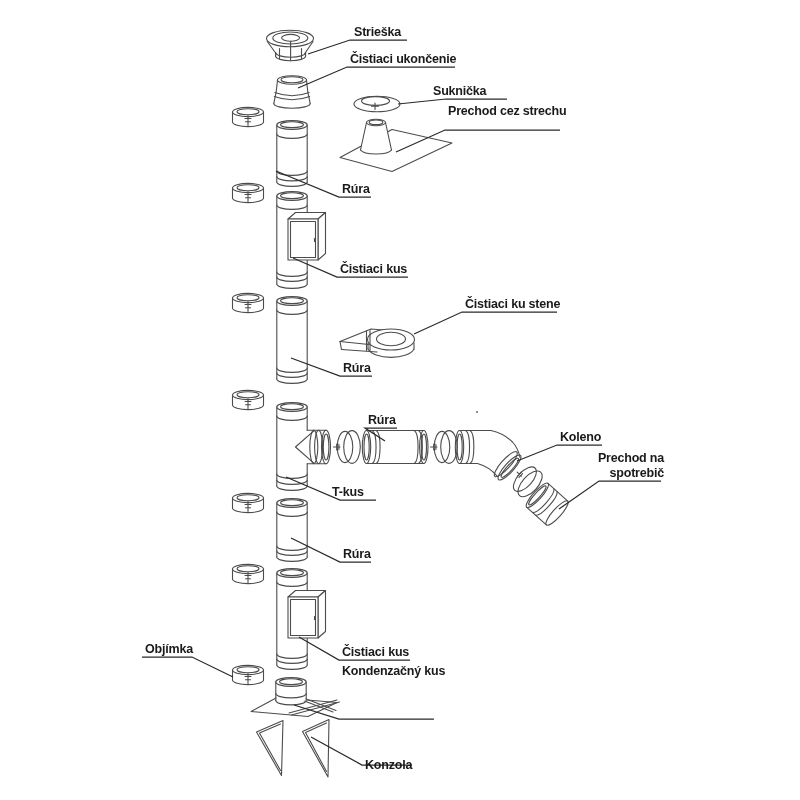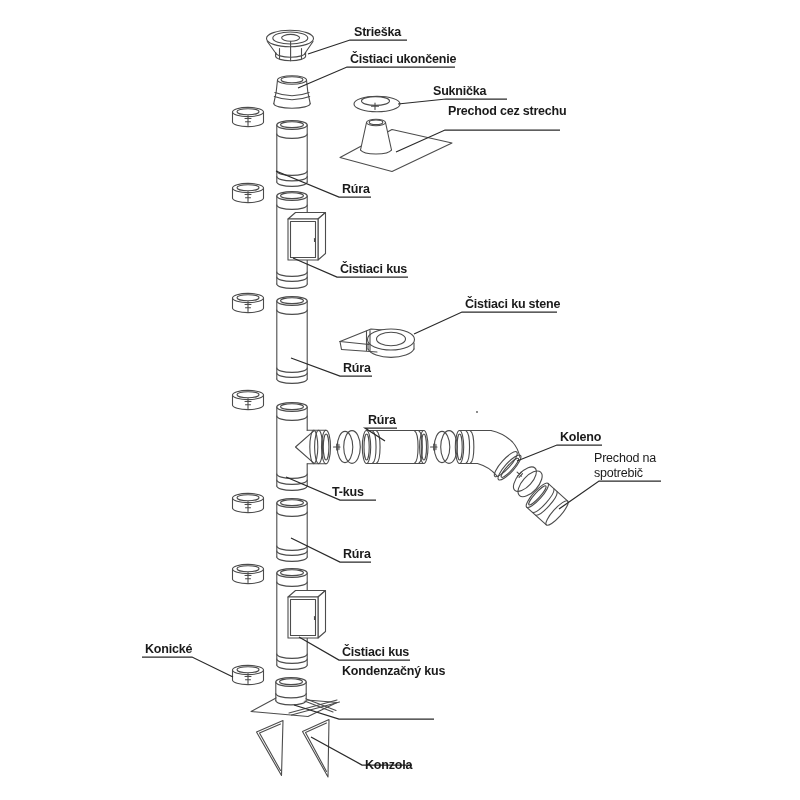--- a/index.html
+++ b/index.html
@@ -4,22 +4,22 @@
 <style>
   html,body{margin:0;padding:0;background:#fff;}
   .stage{position:relative;width:800px;height:780px;background:#ffffff;overflow:hidden;
          font-family:"Liberation Sans",sans-serif;}
   .stage svg{position:absolute;left:0;top:0;}
   .part{stroke:#4c4c4c;stroke-width:1.1;fill:none;stroke-linejoin:round;stroke-linecap:round;}
   .fillw{fill:#ffffff;}
   .ann{stroke:#2a2a2a;stroke-width:1.25;fill:none;stroke-linejoin:miter;}
   .lbl{position:absolute;font-weight:700;font-size:12.5px;line-height:15px;color:#1a1a1a;
        letter-spacing:-0.2px;white-space:nowrap;z-index:2;}
-  .lbl2{position:absolute;font-weight:400;font-size:12.5px;line-height:15px;color:#1a1a1a;
-        letter-spacing:-0.2px;text-align:left;width:70px;z-index:2;}
+  .lbl2{position:absolute;font-weight:700;font-size:12.5px;line-height:15px;color:#1a1a1a;
+        letter-spacing:-0.2px;text-align:right;width:70px;z-index:2;}
 </style>
 </head>
 <body>
 
 <div class="stage">
 
 <svg width="800" height="800" viewBox="0 0 800 800">
   <defs>
     <g id="clamp" class="part">
       <ellipse cx="0" cy="0" rx="15.5" ry="4.6"></ellipse>
@@ -277,17 +277,17 @@
 <div class="lbl" style="left:343px;top:361px">Rúra</div>
 <div class="lbl" style="left:368px;top:413px">Rúra</div>
 <div class="lbl" style="left:560px;top:430px">Koleno</div>
 <div class="lbl2" style="left:594px;top:451px">
   <div>Prechod na</div>
   <div>spotrebič</div>
 </div>
 <div class="lbl" style="left:332px;top:485px">T-kus</div>
 <div class="lbl" style="left:343px;top:547px">Rúra</div>
 <div class="lbl" style="left:342px;top:645px">Čistiaci kus</div>
-<div class="lbl" style="left:145px;top:642px">Konické</div>
+<div class="lbl" style="left:145px;top:642px">Objímka</div>
 <div class="lbl" style="left:342px;top:664px">Kondenzačný kus</div>
 <div class="lbl" style="left:365px;top:758px">Konzola</div>
 
 </div>
 
 </body></html>

